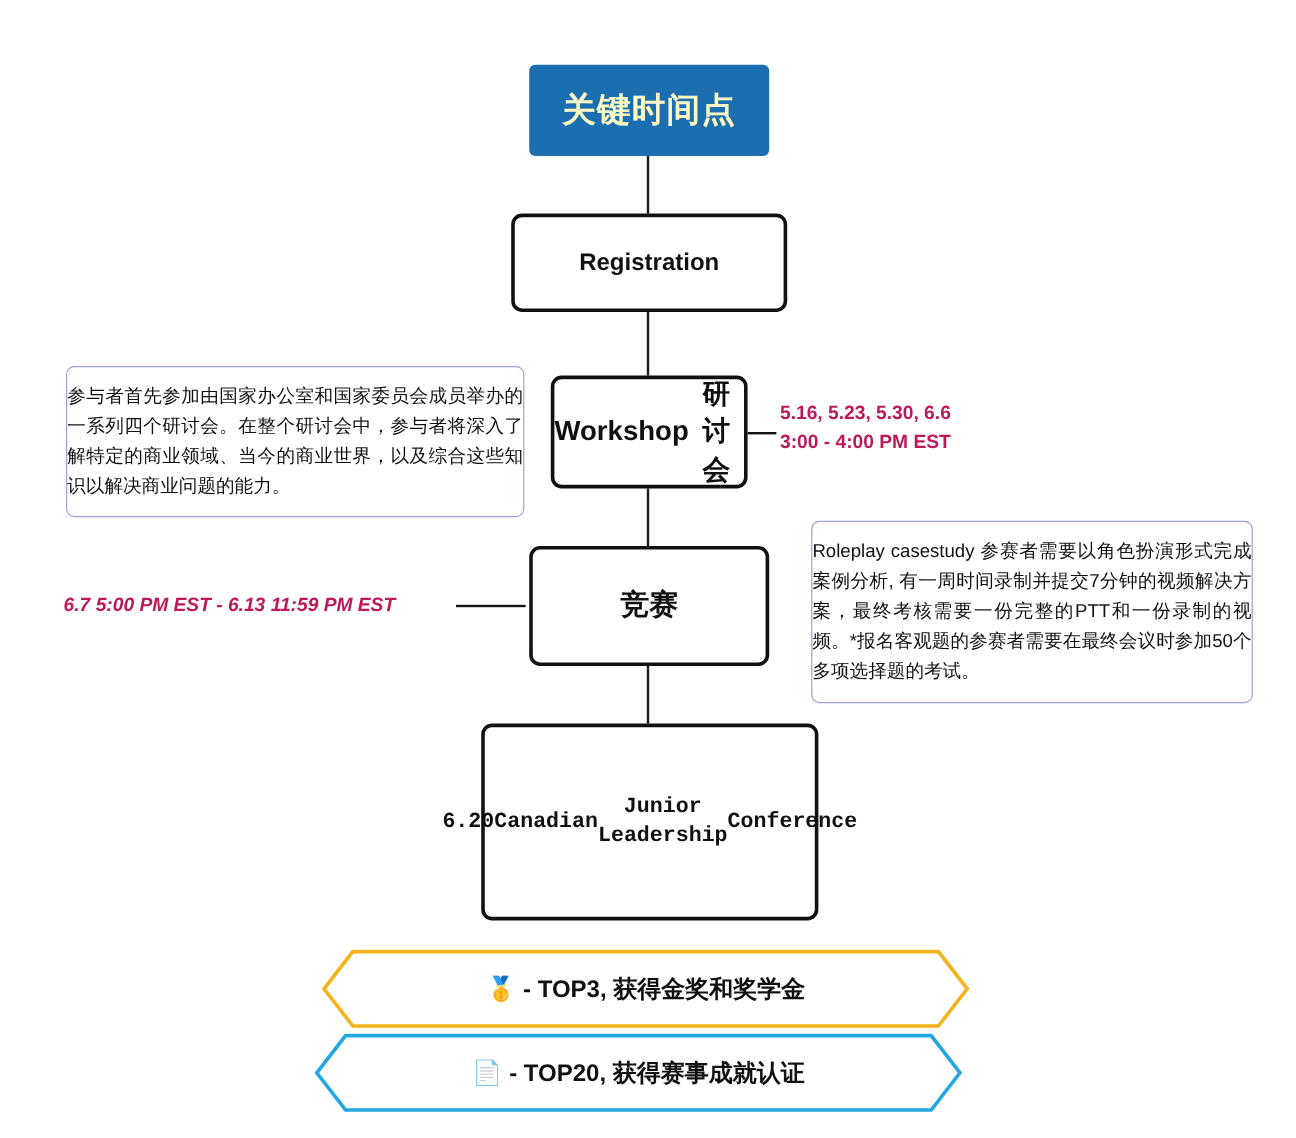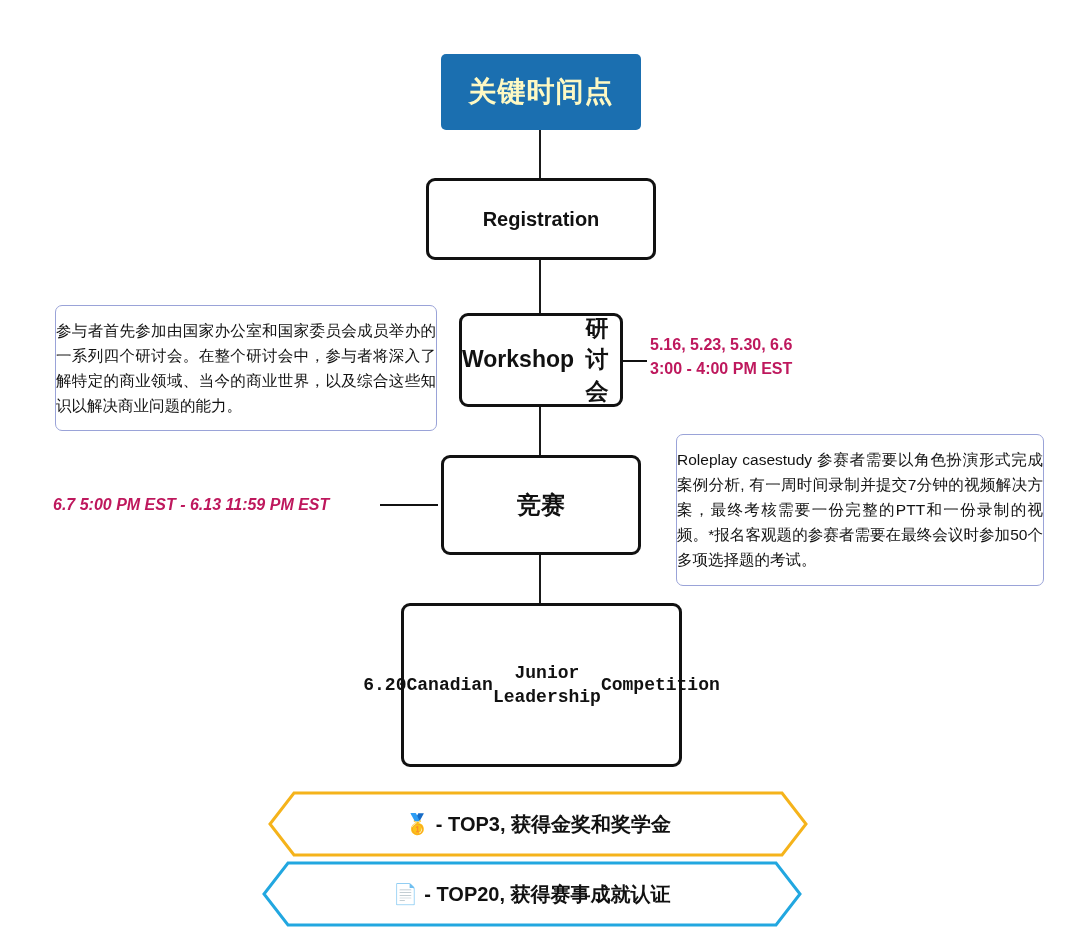--- a/index.html
+++ b/index.html
@@ -169,21 +169,21 @@
   </div>
 
   <div class="node" id="node-competition">
     <div class="line">竞赛</div>
   </div>
 
   <div class="node" id="node-conference">
     <div class="line">6.20</div>
     <div class="line">Canadian</div>
     <div class="line">Junior Leadership</div>
-    <div class="line">Competition</div>
+    <div class="line">Conference</div>
   </div>
 
   <div class="note" id="note-workshop">参与者首先参加由国家办公室和国家委员会成员举办的一系列四个研讨会。在整个研讨会中，参与者将深入了解特定的商业领域、当今的商业世界，以及综合这些知识以解决商业问题的能力。</div>
   <div class="note" id="note-competition">Roleplay casestudy 参赛者需要以角色扮演形式完成案例分析, 有一周时间录制并提交7分钟的视频解决方案，最终考核需要一份完整的PTT和一份录制的视频。*报名客观题的参赛者需要在最终会议时参加50个多项选择题的考试。</div>
 
   <div class="side-label" id="label-workshop-dates">5.16, 5.23, 5.30, 6.6
 3:00 - 4:00 PM EST</div>
   <div class="side-label" id="label-competition-dates">6.7 5:00 PM EST - 6.13 11:59 PM EST</div>
 
   <div class="hexwrap" id="hex-gold">

